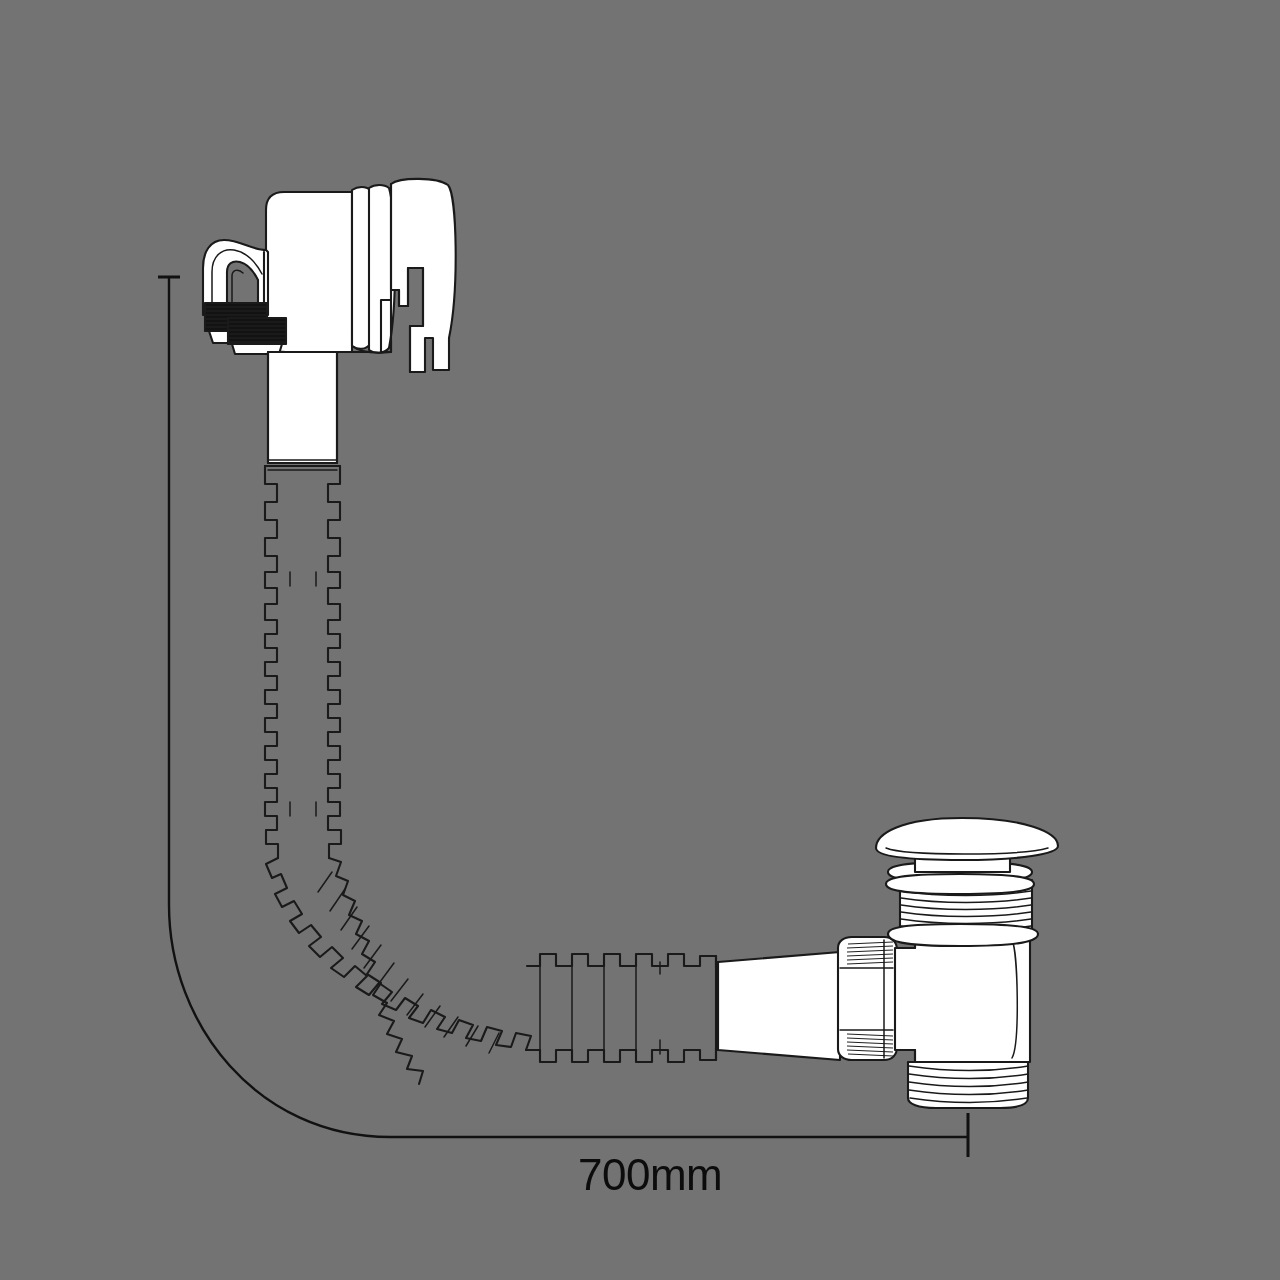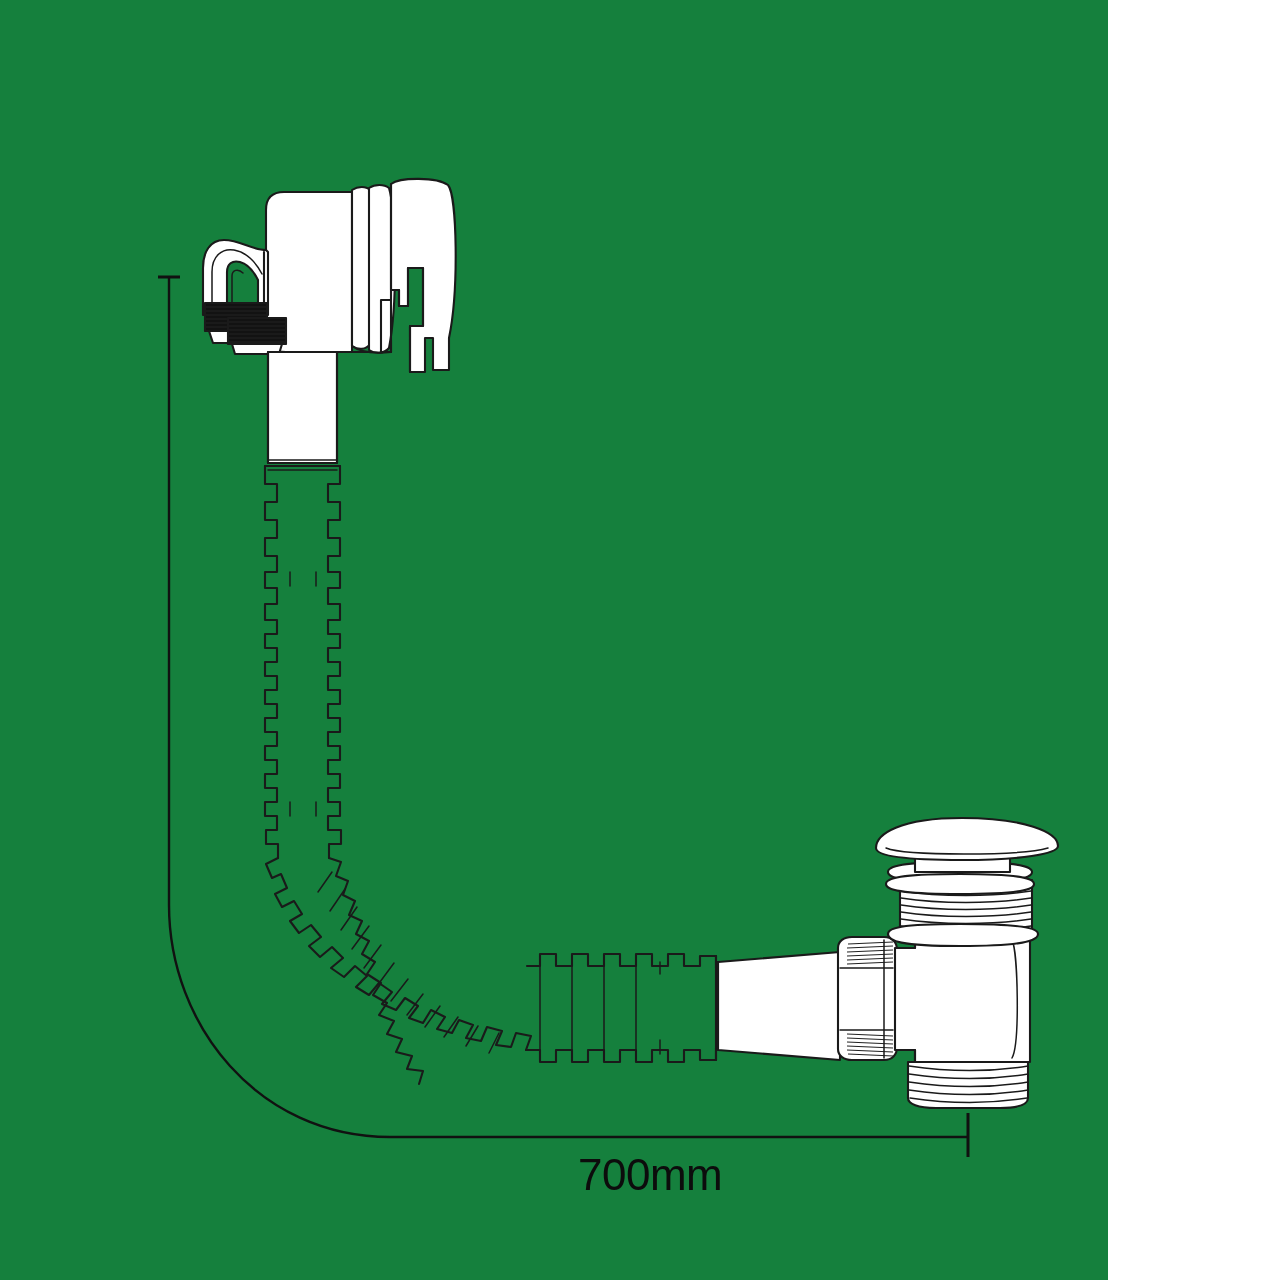--- a/index.html
+++ b/index.html
@@ -8,23 +8,23 @@
     background: #ffffff;
   }
   body {
     width: 1280px;
     height: 1280px;
     font-family: "Liberation Sans", sans-serif;
     overflow: hidden;
   }
   #drawing-root {
     position: relative;
-    width: 1108px;
+    width: 1280px;
     height: 1280px;
-    background: #15803d;
+    background: #737373;
   }
   #tech-svg {
     position: absolute;
     left: 0;
     top: 0;
     width: 1280px;
     height: 1280px;
     display: block;
   }
   .ln {

